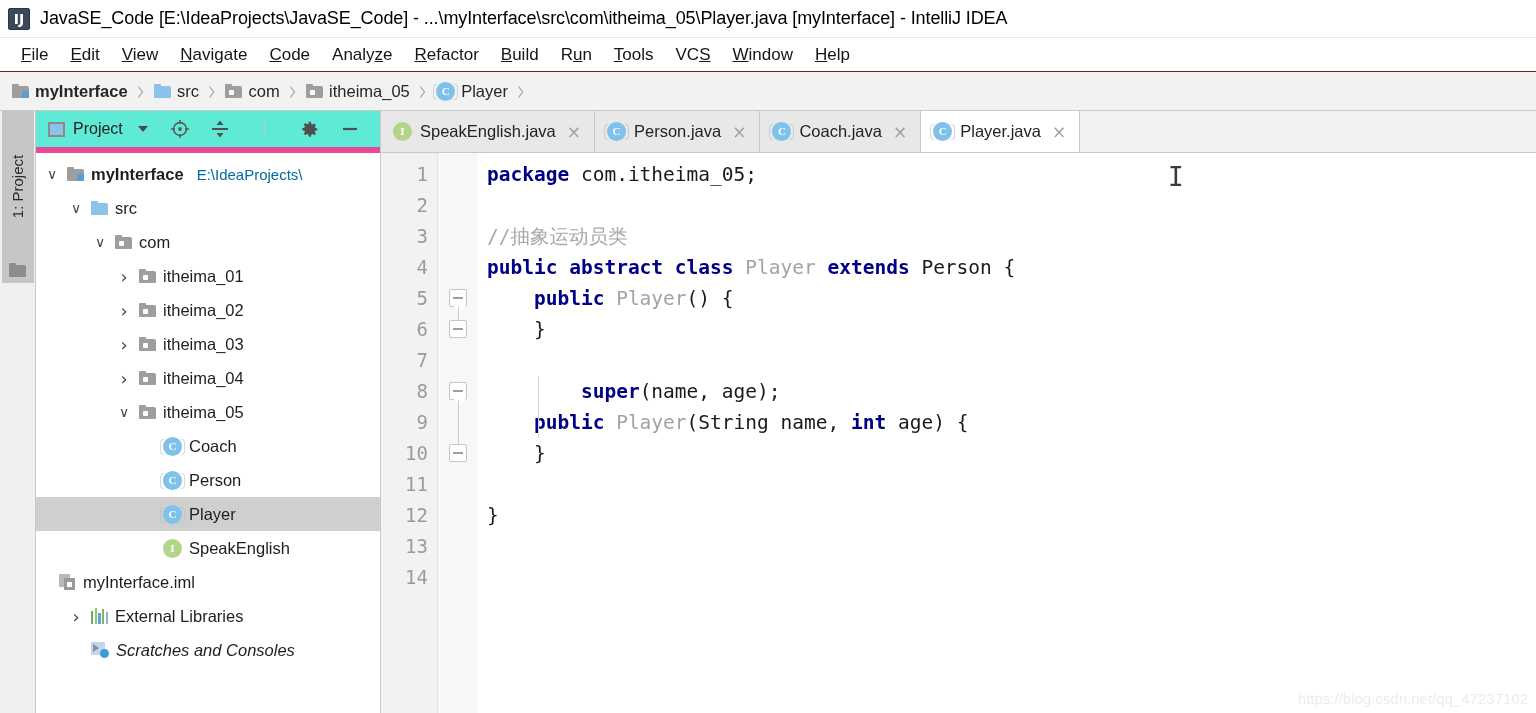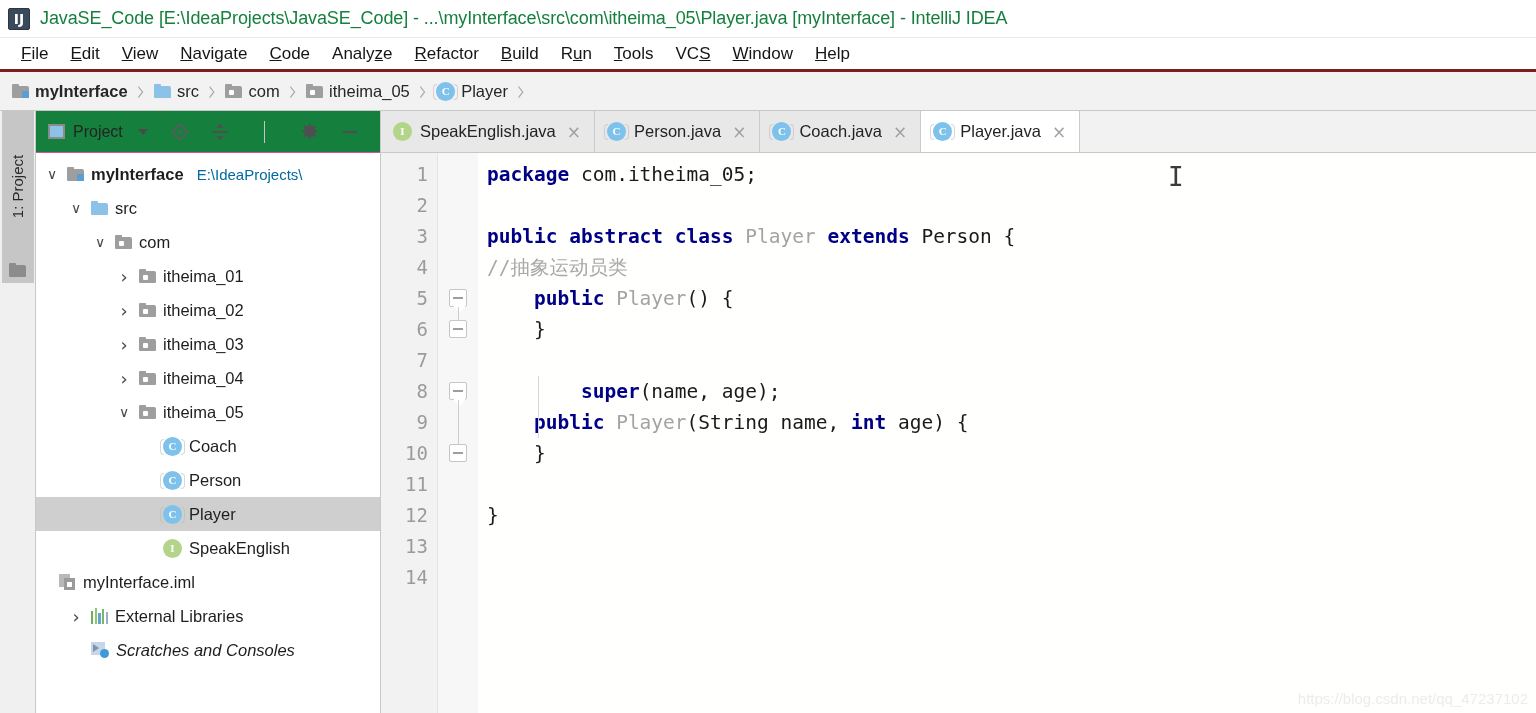--- a/index.html
+++ b/index.html
@@ -26,32 +26,32 @@
     border-radius: 2px;
     color: #ffffff;
     font-size: 14px; font-weight: bold;
     display: flex; align-items: center; justify-content: center;
     font-family: "DejaVu Sans", sans-serif;
     line-height: 1;
   }
   .title-text {
     margin-left: 10px;
     font-size: 18px;
-    color: #15803d;
+    color: #000000;
     white-space: nowrap;
     letter-spacing: -0.1px;
   }
 
   
   .menubar {
     height: 34px; width: 100%;
     background: #ffffff;
     display: flex; align-items: center;
     padding-left: 10px;
-    border-bottom: 3px solid #7f1d1d;
+    border-bottom: 1px solid #7f1d1d;
   }
   .menu-item {
     font-size: 17px; color: #151515;
     padding: 2px 11px;
     white-space: nowrap;
     cursor: default;
   }
   .menu-item u { text-decoration: underline; text-underline-offset: 1px; }
 
   
@@ -126,23 +126,23 @@
   .vstrip .strip-folder .tab  { position:absolute; left:0; top:0px; width:7px; height:3px; background:#8c8c8c; border-radius:1px 1px 0 0;}
   .vstrip .strip-band { position:absolute; top:0; left:2px; width:32px; height:172px; background:#c6c6c6; z-index:0;}
 
   
   .project-panel {
     width: 345px; flex:none; background:#ffffff;
     border-right:1px solid #c8c8c8;
     display:flex; flex-direction:column;
   }
   .panel-toolbar {
-    height: 42px; background:#15803d;
+    height: 42px; background:#5eead4;
     display:flex; align-items:center; gap:0px;
-    border-bottom:1px solid #ec4899;
+    border-bottom:6px solid #ec4899;
     padding-left: 12px;
   }
   .pt-project { display:flex; align-items:center; gap:8px; }
   .pt-swatch {
     width:17px; height:15px; background:#ffffff; border:2px solid #8b8b8b;
   }
   .pt-swatch i { display:block; width:100%; height:100%; background:#8cc2e8; }
   .pt-label { font-size:16px; color:#232323; }
   .pt-caret {
     width:0;height:0;border-left:5px solid transparent;border-right:5px solid transparent;
@@ -532,22 +532,22 @@
             <div class="fold" style="top: 167px;"></div>
             <div class="fold down" style="top: 229px;"></div>
             <div class="fold" style="top: 291px;"></div>
             <div class="foldline" style="top: 154px; height: 13px;"></div>
             <div class="foldline" style="top: 247px; height: 44px;"></div>
           </div>
         <div class="code" id="code">
           <span class="mouse-caret">I</span>
         <div class="cline"><span class="kw">package </span><span class="plain">com.itheima_05;</span></div>
             <div class="cline"></div>
+            <div class="cline"><span class="cmt">//抽象运动员类</span></div>
             <div class="cline"><span class="kw">public abstract class </span><span class="dim">Player </span><span class="kw">extends </span><span class="plain">Person {</span></div>
-            <div class="cline"><span class="cmt">//抽象运动员类</span></div>
             <div class="cline"><span class="kw">    public </span><span class="dim">Player</span><span class="plain">() {</span></div>
             <div class="cline"><span class="plain">    }</span></div>
             <div class="cline"></div>
             <div class="cline"><span class="kw">        super</span><span class="plain">(name, age);</span></div>
             <div class="cline"><span class="kw">    public </span><span class="dim">Player</span><span class="plain">(String name, </span><span class="kw">int </span><span class="plain">age) {</span></div>
             <div class="cline"><span class="plain">    }</span></div>
             <div class="cline"></div>
             <div class="cline"><span class="plain">}</span></div>
             <div class="cline"></div>
             <div class="indent-guide" style="left: 60px; top: 223px; height: 62px;"></div>

